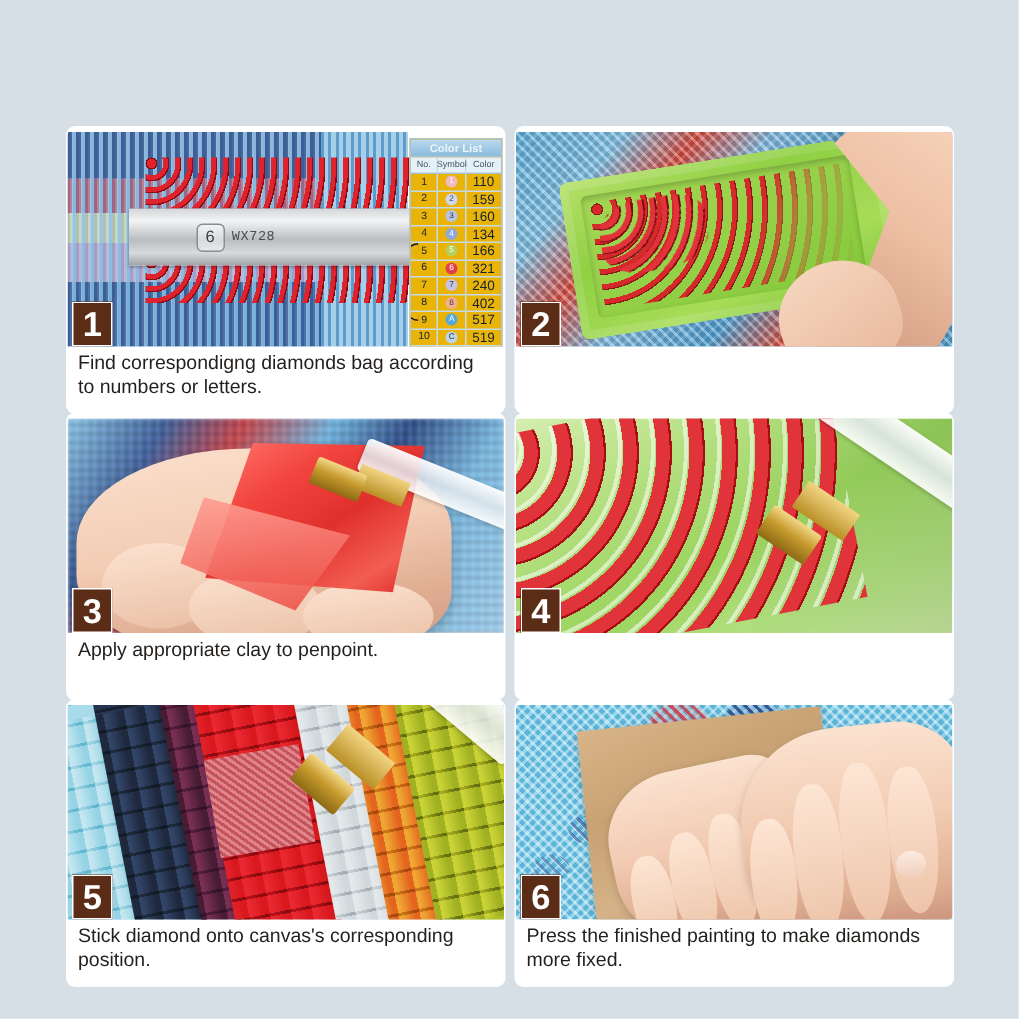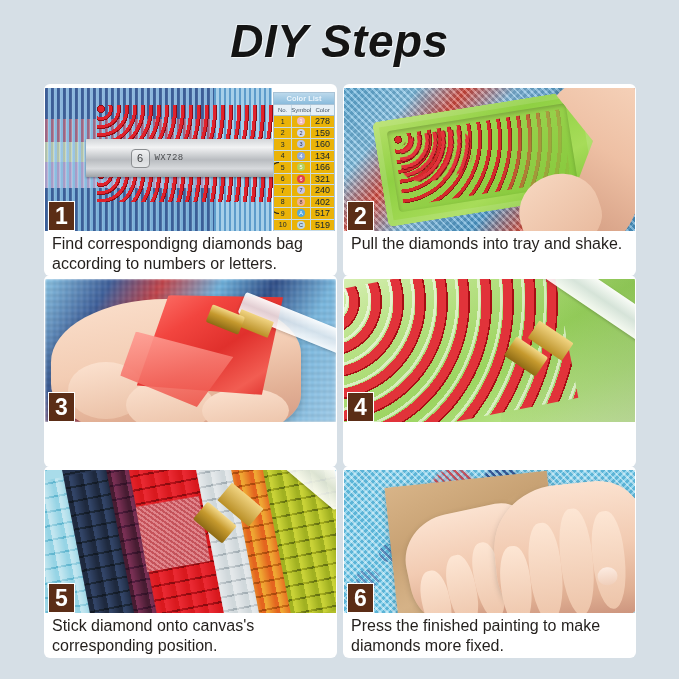--- a/index.html
+++ b/index.html
@@ -53,21 +53,21 @@
     color:#ffffff;
     font-size:23px;font-weight:bold;
     display:flex;align-items:center;justify-content:center;
     line-height:1;
     z-index:40;
     box-shadow:inset 0 0 0 1px #ffffff;
   }
   .caption{
     flex:1;
     padding:3px 7px 0 7px;
-    font-size:16px;
+    font-size:13px;
     line-height:1.22;
     color:#231f1c;
   }
 
   
   .p1-left{
     position:absolute;left:0;top:0;width:58%;height:100%;
     background-color:#7fb4d8;
     background-image:
       repeating-linear-gradient(90deg,#5b8fc4 0 2px,#9cc9e6 2px 4px,#6fa8d4 4px 6px),
@@ -334,21 +334,20 @@
   .p6-handR{left:52%;top:10%;width:52%;height:98%;border-radius:44% 30% 26% 40%;transform:rotate(-6deg);}
   .p6-fing{position:absolute;background:linear-gradient(180deg,#fde6d4,#edc4a9);border-radius:44% 44% 50% 50%;}
 
   .nail{position:absolute;background:linear-gradient(180deg,#fdeee5,#f0cfbb);border-radius:50%;opacity:.9;}
 </style>
 </head>
 <body>
 
 <div class="page">
 
-  <div class="title">DIY Steps</div>
 
   <div class="grid">
 
     <div class="card">
       <div class="photo">
         <div class="photo-inner">
           <div class="p1-left">
             <div class="pal a"></div>
               <div class="pal b"></div>
               <div class="pal c"></div>
@@ -370,21 +369,21 @@
             <div class="cl-head">
               <div class="cl-c1">No.</div>
               <div class="cl-c2">Symbol</div>
               <div class="cl-c3">Color</div>
             </div>
             <div class="cl-row">
               <div class="cl-c1">1</div>
               <div class="cl-c2">
                   <span class="sym" style="background:#efb9bf">1</span>
                 </div>
-              <div class="cl-c3">278</div>
+              <div class="cl-c3">110</div>
             </div>
             <div class="cl-row">
               <div class="cl-c1">2</div>
               <div class="cl-c2">
                   <span class="sym" style="background:#cfd6ef;color:#334">2</span>
                 </div>
               <div class="cl-c3">159</div>
             </div>
             <div class="cl-row">
               <div class="cl-c1">3</div>
@@ -458,39 +457,39 @@
           <div class="p2-tray">
             <div class="p2-tray-in">
               <div class="p2-drills"></div>
               <div class="p2-pile"></div>
             </div>
           </div>
           <div class="p2-thumb"></div>
         </div>
         <div class="badge">2</div>
       </div>
-      <div class="caption">Pull the diamonds into tray and shake.</div>
     </div>
 
     <div class="card">
       <div class="photo">
         <div class="photo-inner">
           <div class="p3-bg"></div>
           <div class="p3-hand"></div>
           <div class="p3-finger" style="left:8%;top:58%;width:26%;height:40%;"></div>
           <div class="p3-finger" style="left:28%;top:70%;width:30%;height:36%;"></div>
           <div class="p3-finger" style="left:54%;top:76%;width:30%;height:32%;"></div>
           <div class="p3-clay"></div>
           <div class="p3-clay2"></div>
           <div class="pen" style="right:-12%;top:26%;width:46%;height:16%;transform:rotate(22deg);"></div>
           <div class="pen-ring" style="right:22%;top:25%;width:12%;height:12%;transform:rotate(22deg);"></div>
           <div class="pen-tip" style="right:32%;top:22%;width:12%;height:13%;transform:rotate(22deg);"></div>
         </div>
         <div class="badge">3</div>
       </div>
+      <div class="caption">Apply appropriate clay to penpoint.</div>
     </div>
 
     <div class="card">
       <div class="photo">
         <div class="photo-inner">
           <div class="p4-bg"></div>
           <div class="p4-shadow"></div>
           <div class="p4-drills"></div>
           <div class="p4-drill-sheen"></div>
           <div class="pen" style="right:-16%;top:4%;width:54%;height:20%;transform:rotate(34deg);"></div>

